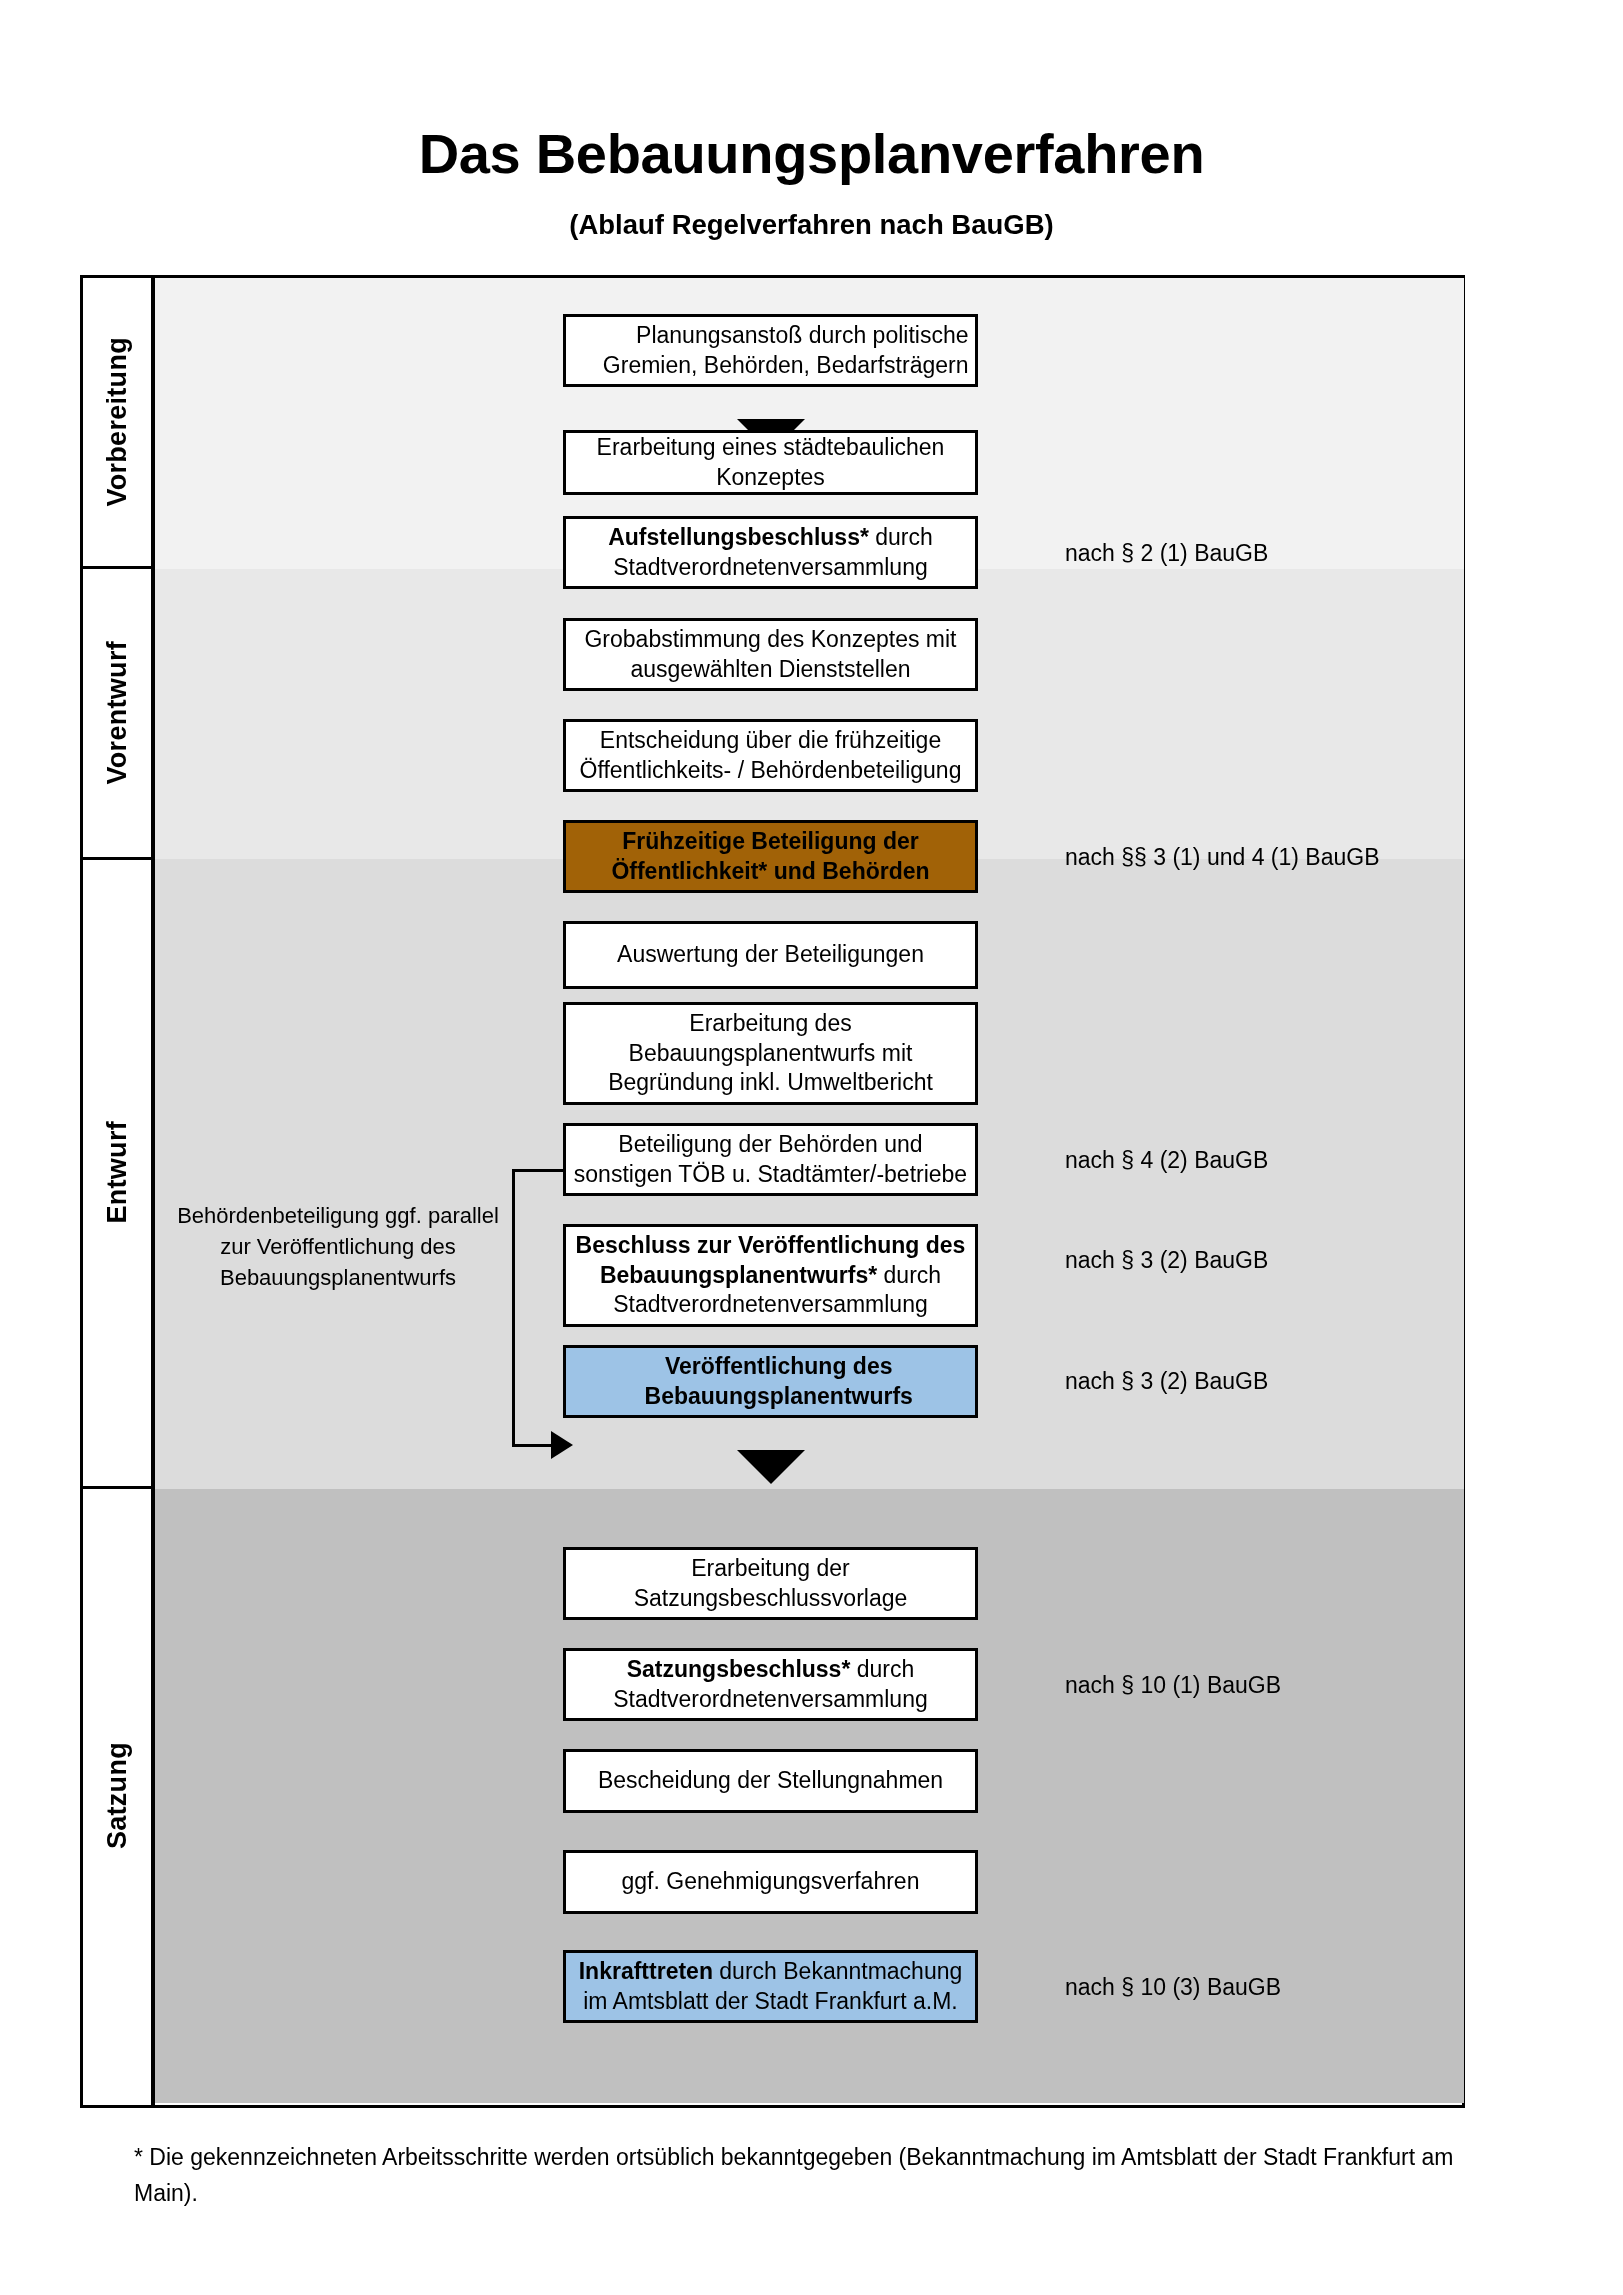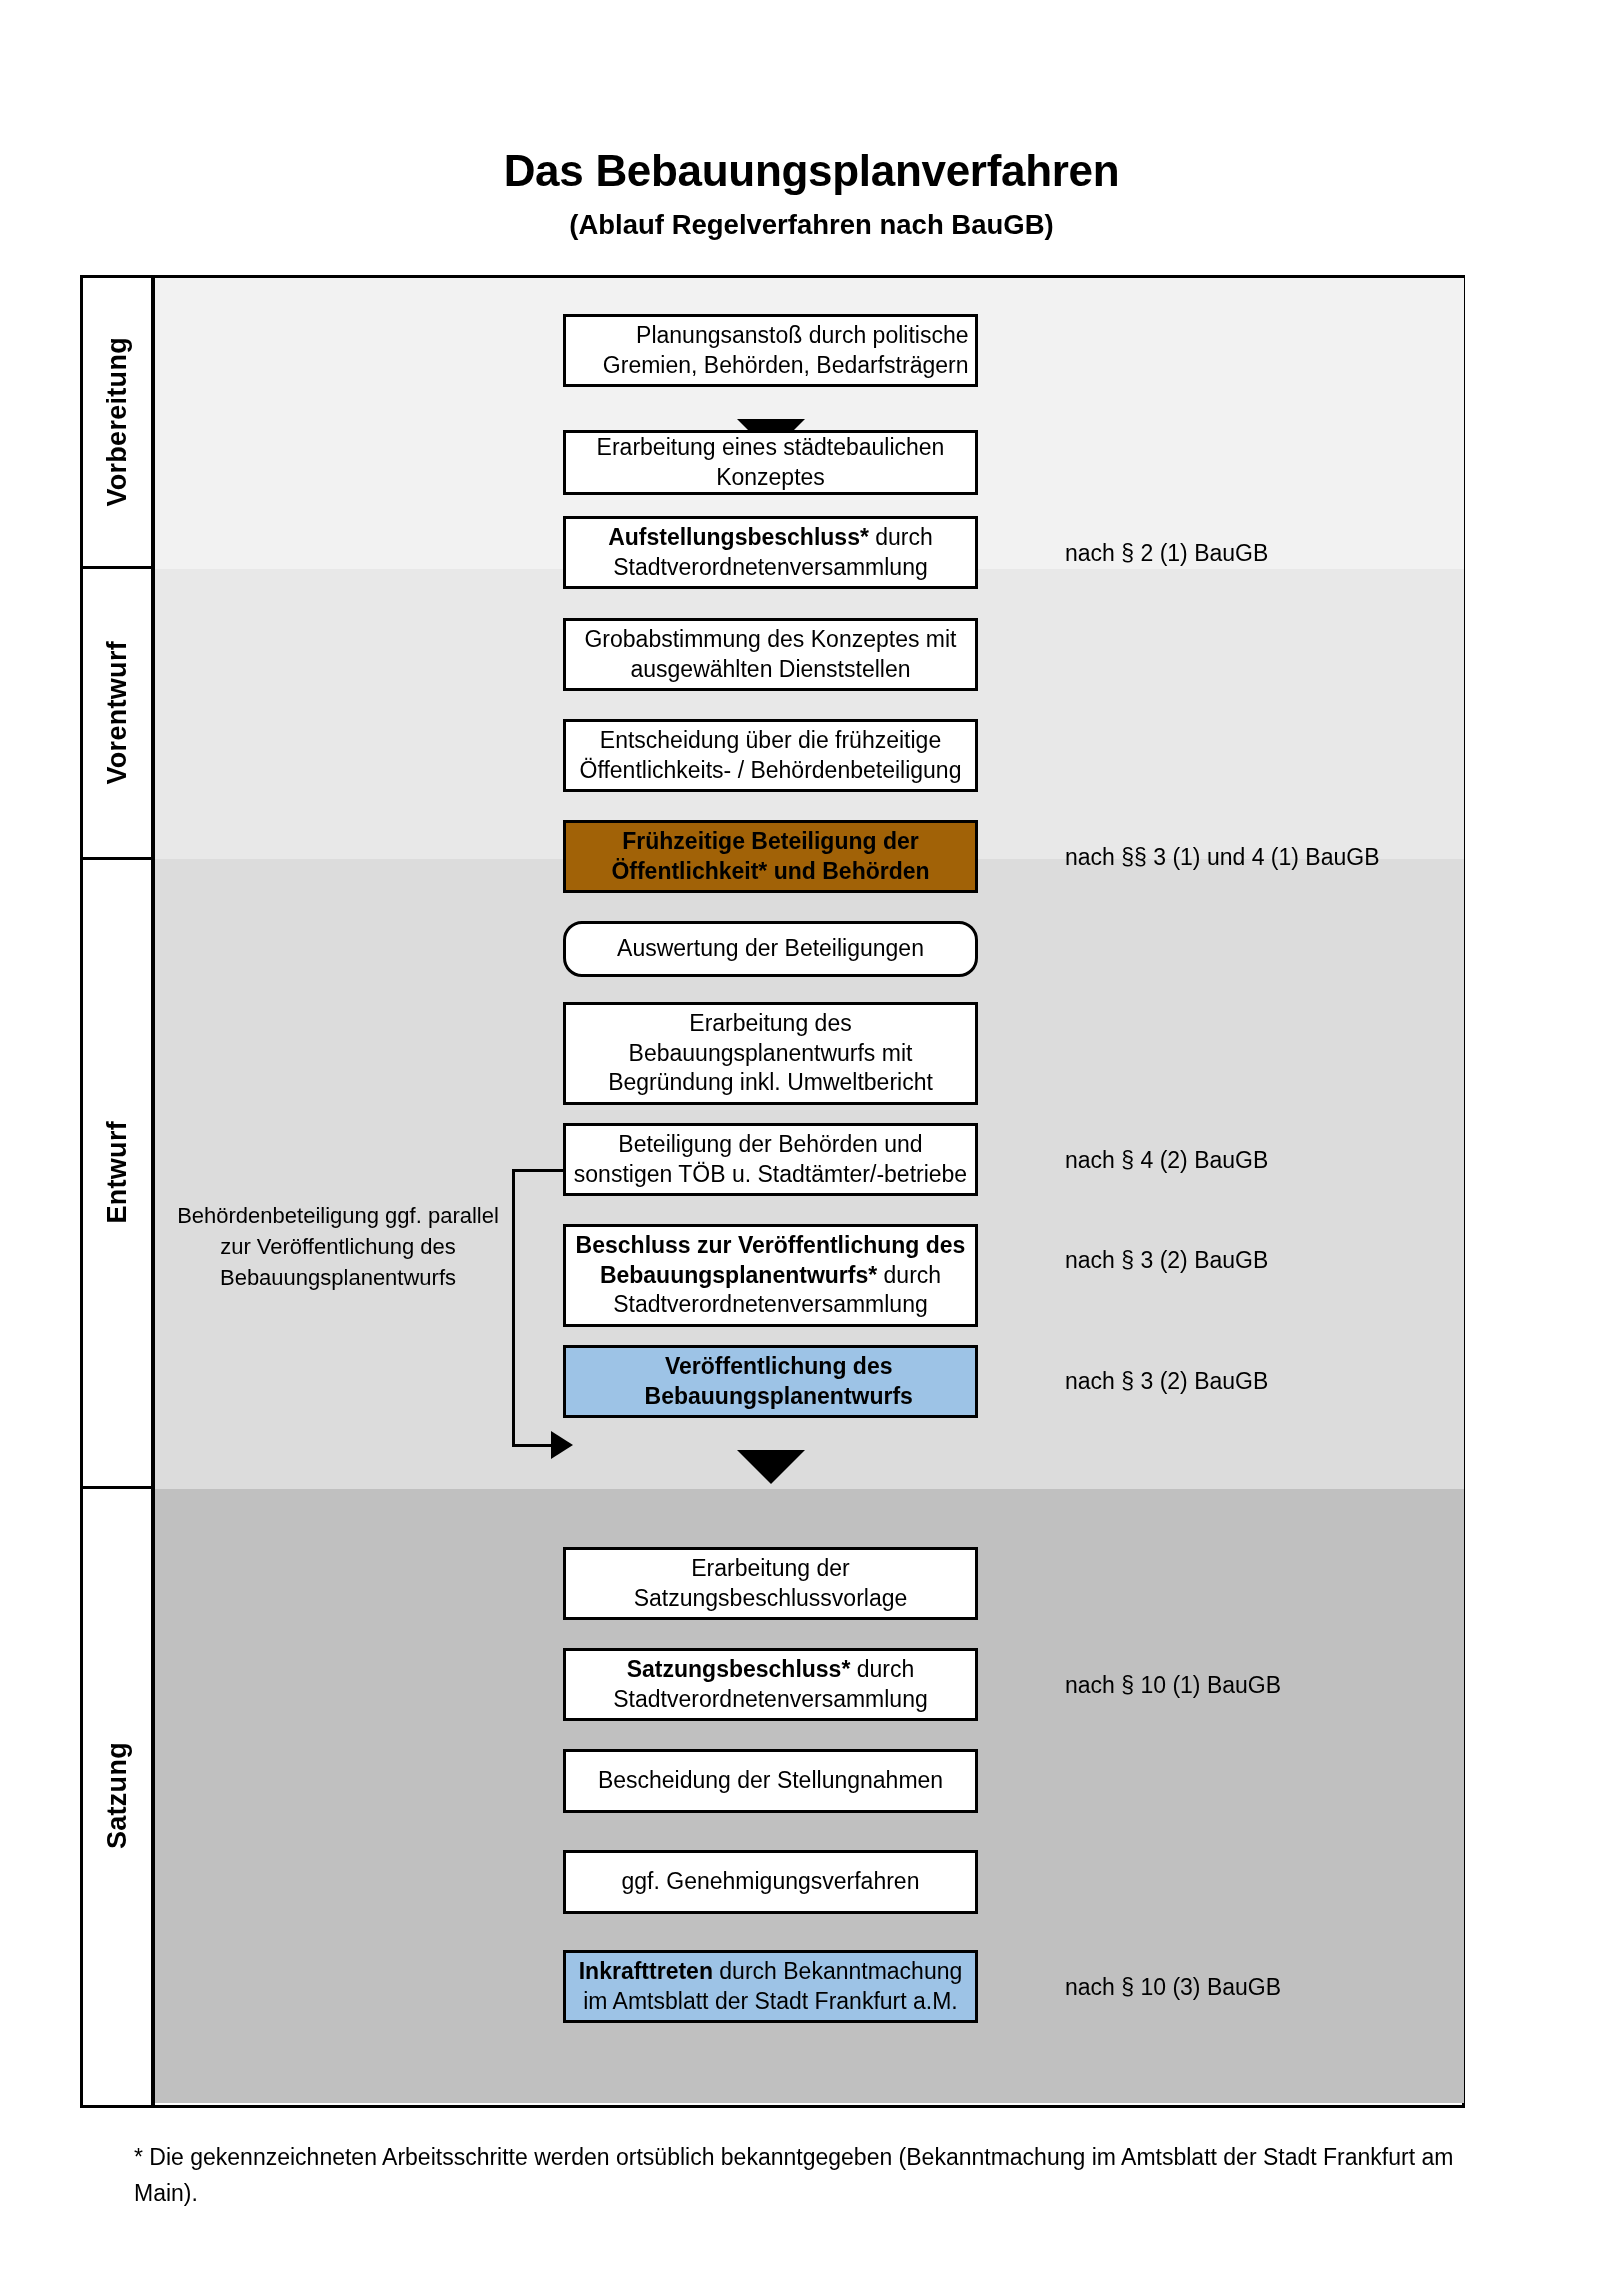--- a/index.html
+++ b/index.html
@@ -8,23 +8,22 @@
     background: #ffffff;
     font-family: "Liberation Sans", sans-serif;
     color: #000;
     overflow: hidden;
   }
   #page { position: relative; width: 1623px; height: 2295px; }
 
   
   .title {
     position: absolute; left: 0; top: 121px; width: 1623px;
-    text-align: center; font-size: 44px; font-weight: bold;
+    text-align: center; font-size: 56px; font-weight: bold;
     letter-spacing: -0.3px;
-    margin-top: 25px;
   }
   .subtitle {
     position: absolute; left: 0; top: 209px; width: 1623px;
     text-align: center; font-size: 27.5px; font-weight: bold;
   }
 
   
   .frame {
     position: absolute; left: 80px; top: 275px;
     width: 1385px; height: 1833px;
@@ -174,21 +173,21 @@
     </div>
     <div class="fbox" style="top:340px;height:73px;">
       <span><span class="b"></span><span>Grobabstimmung des Konzeptes mit ausgewählten Dienststellen</span></span>
     </div>
     <div class="fbox" style="top:441px;height:73px;">
       <span><span class="b"></span><span>Entscheidung über die frühzeitige Öffentlichkeits- / Behördenbeteiligung</span></span>
     </div>
     <div class="fbox blue" style="top: 542px; height: 73px; background: #a16207;">
       <span><span class="b">Frühzeitige Beteiligung der Öffentlichkeit* und Behörden</span><span></span></span>
     </div>
-    <div class="fbox" style="top:643px;height:56px;border-radius:19px;">
+    <div class="fbox" style="top:643px;height:68px;">
       <span><span class="b"></span><span>Auswertung der Beteiligungen</span></span>
     </div>
     <div class="fbox" style="top:724px;height:103px;">
       <span><span class="b"></span><span>Erarbeitung des Bebauungsplanentwurfs mit Begründung inkl. Umweltbericht</span></span>
     </div>
     <div class="fbox" style="top:845px;height:73px;">
       <span><span class="b"></span><span>Beteiligung der Behörden und sonstigen TÖB u. Stadtämter/-betriebe</span></span>
     </div>
     <div class="fbox" style="top:946px;height:103px;">
       <span><span class="b">Beschluss zur Veröffentlichung des Bebauungsplanentwurfs*</span><span> durch Stadtverordnetenversammlung</span></span>

